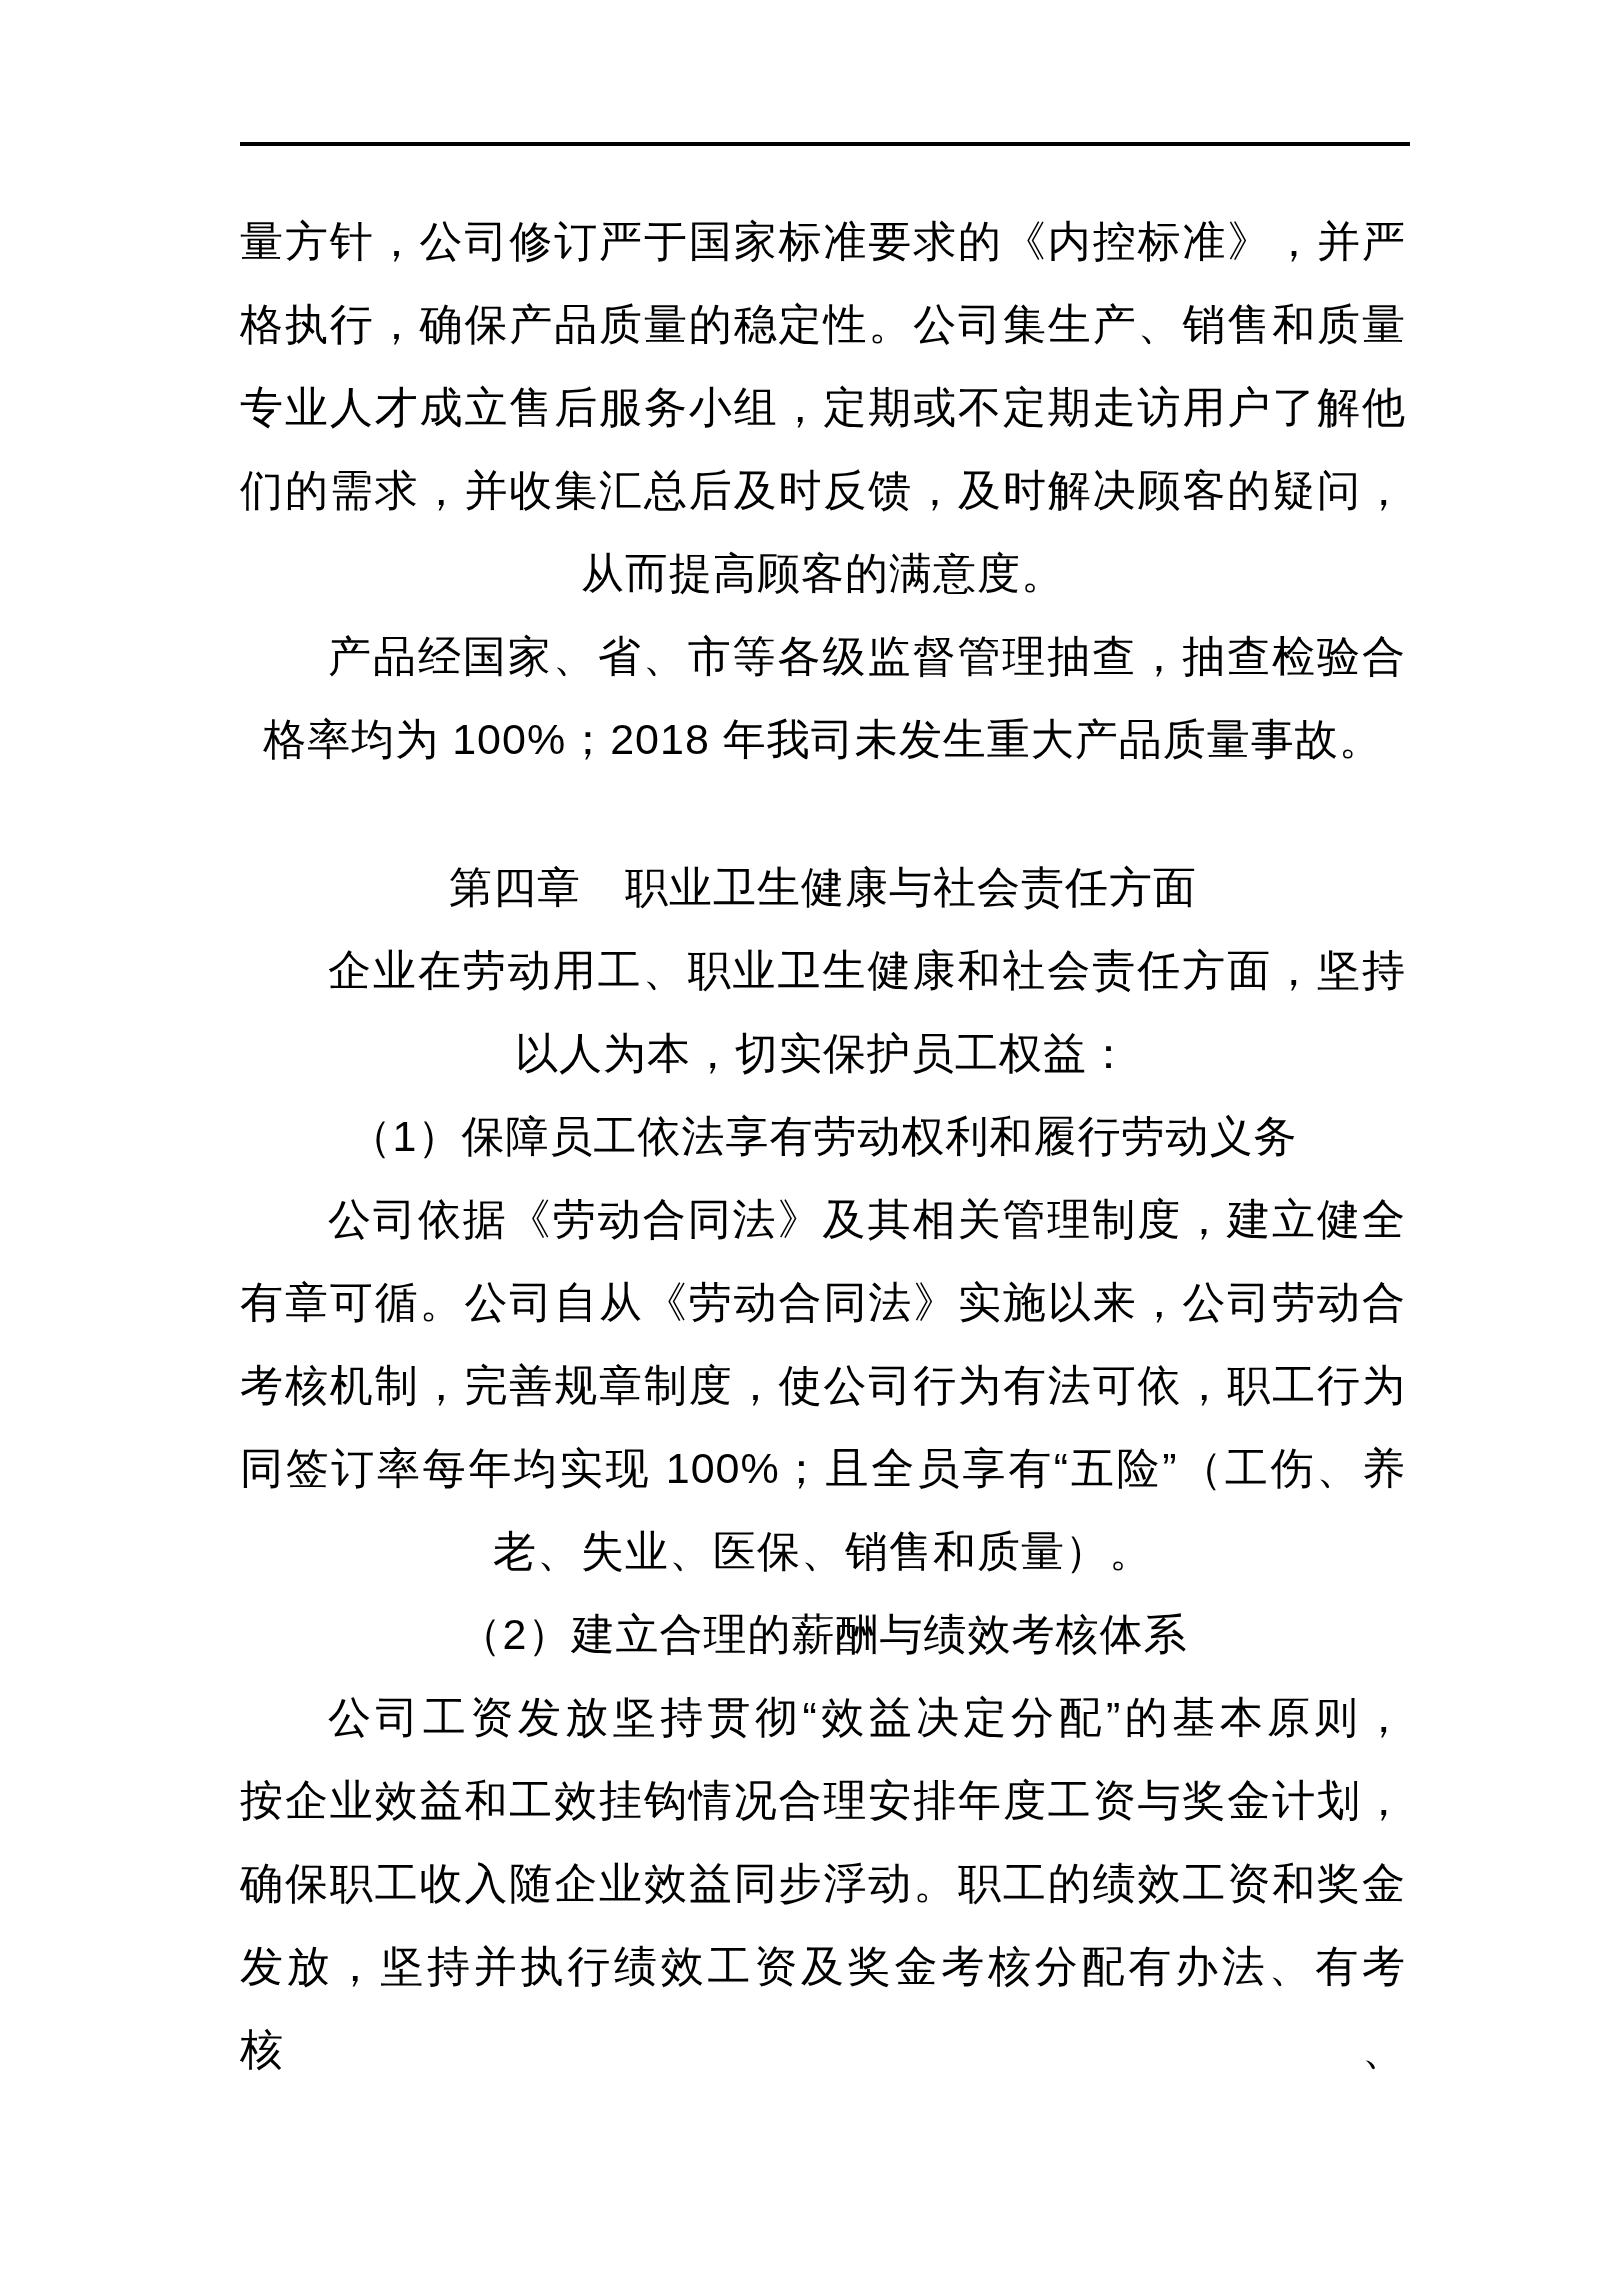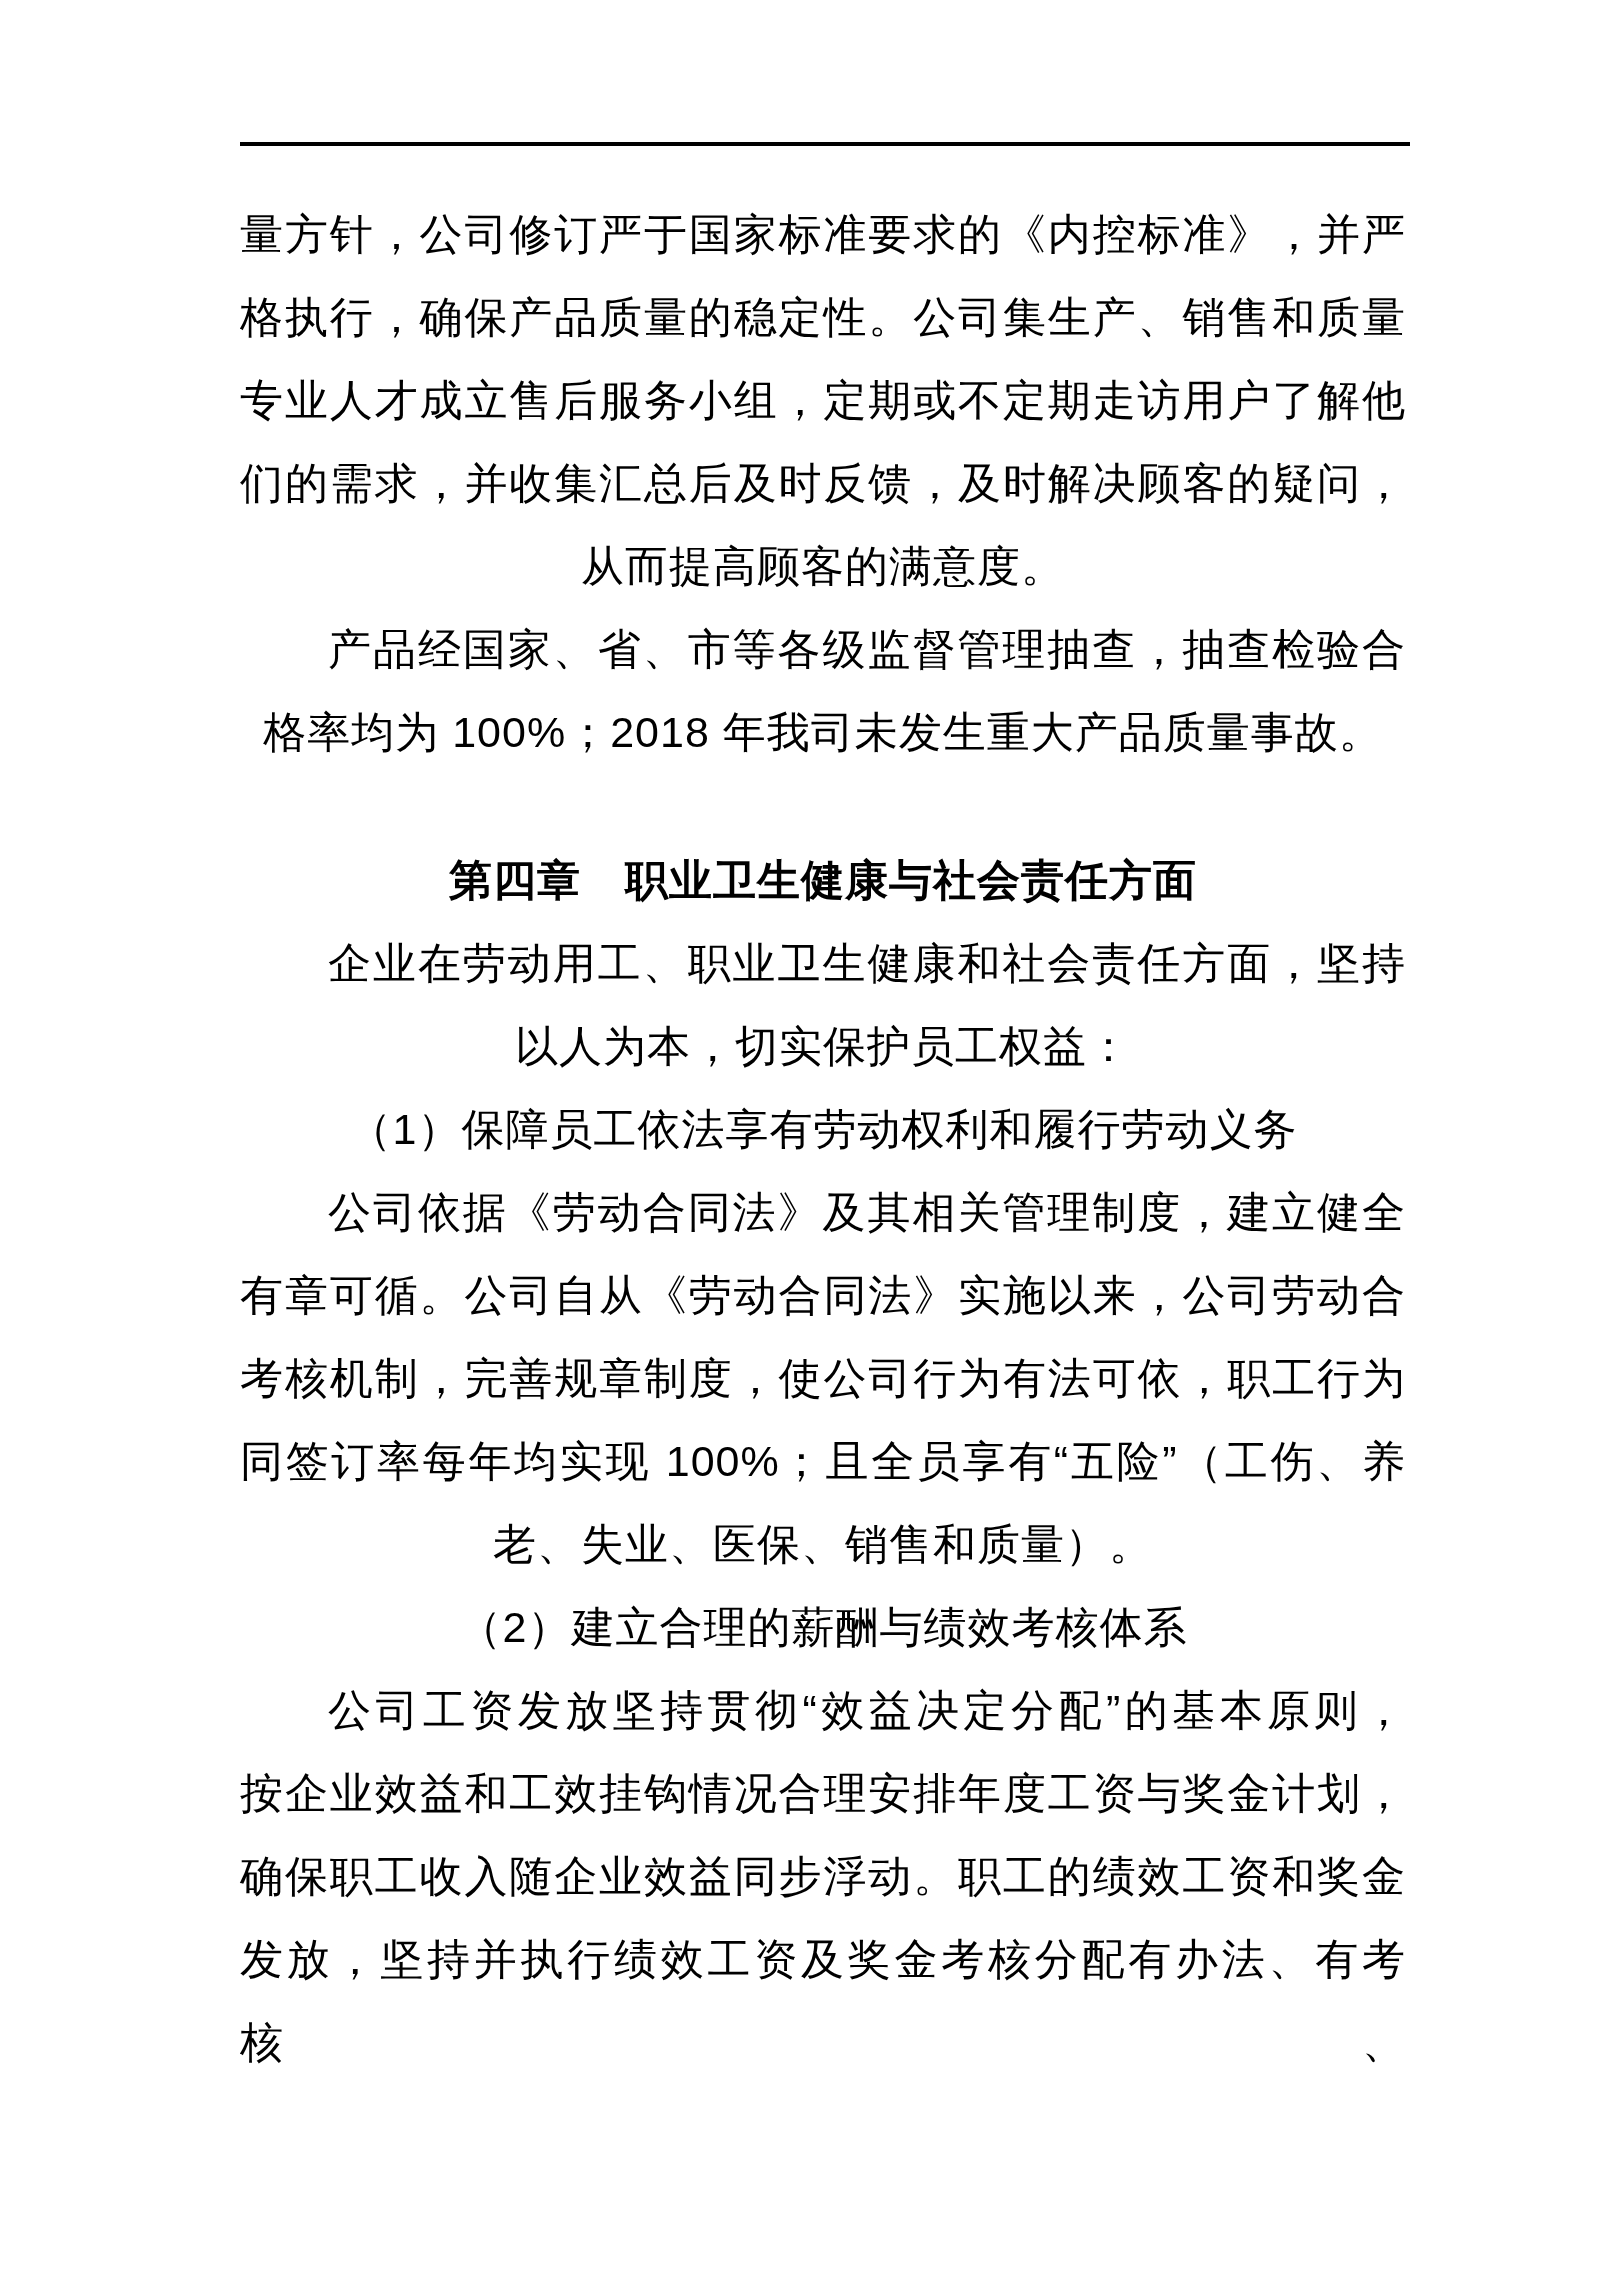--- a/index.html
+++ b/index.html
@@ -20,41 +20,41 @@
   .header-rule {
     position: absolute;
     top: 142px;
     left: 240px;
     width: 1170px;
     height: 3.9px;
     background: #000000;
   }
   .doc-body {
     position: absolute;
-    top: 193px;
+    top: 200px;
     left: 240px;
     width: 1166px;
   }
   .text-line {
     font-size: 43px;
     line-height: 83px;
     height: 83px;
     letter-spacing: 1px;
     text-align: center;
   }
   .text-line.justify {
     text-align: justify;
     text-align-last: justify;
     text-justify: inter-character;
   }
   .text-line.indent {
     text-indent: 88px;
   }
   .text-line.heading {
-    font-weight: bold;
+    font-weight: normal;
     text-align: left;
     text-align-last: center;
     margin-top: 65px;
   }
 </style>
 </head>
 <body>
 
 <div class="page">
   <div class="header-rule"></div>

